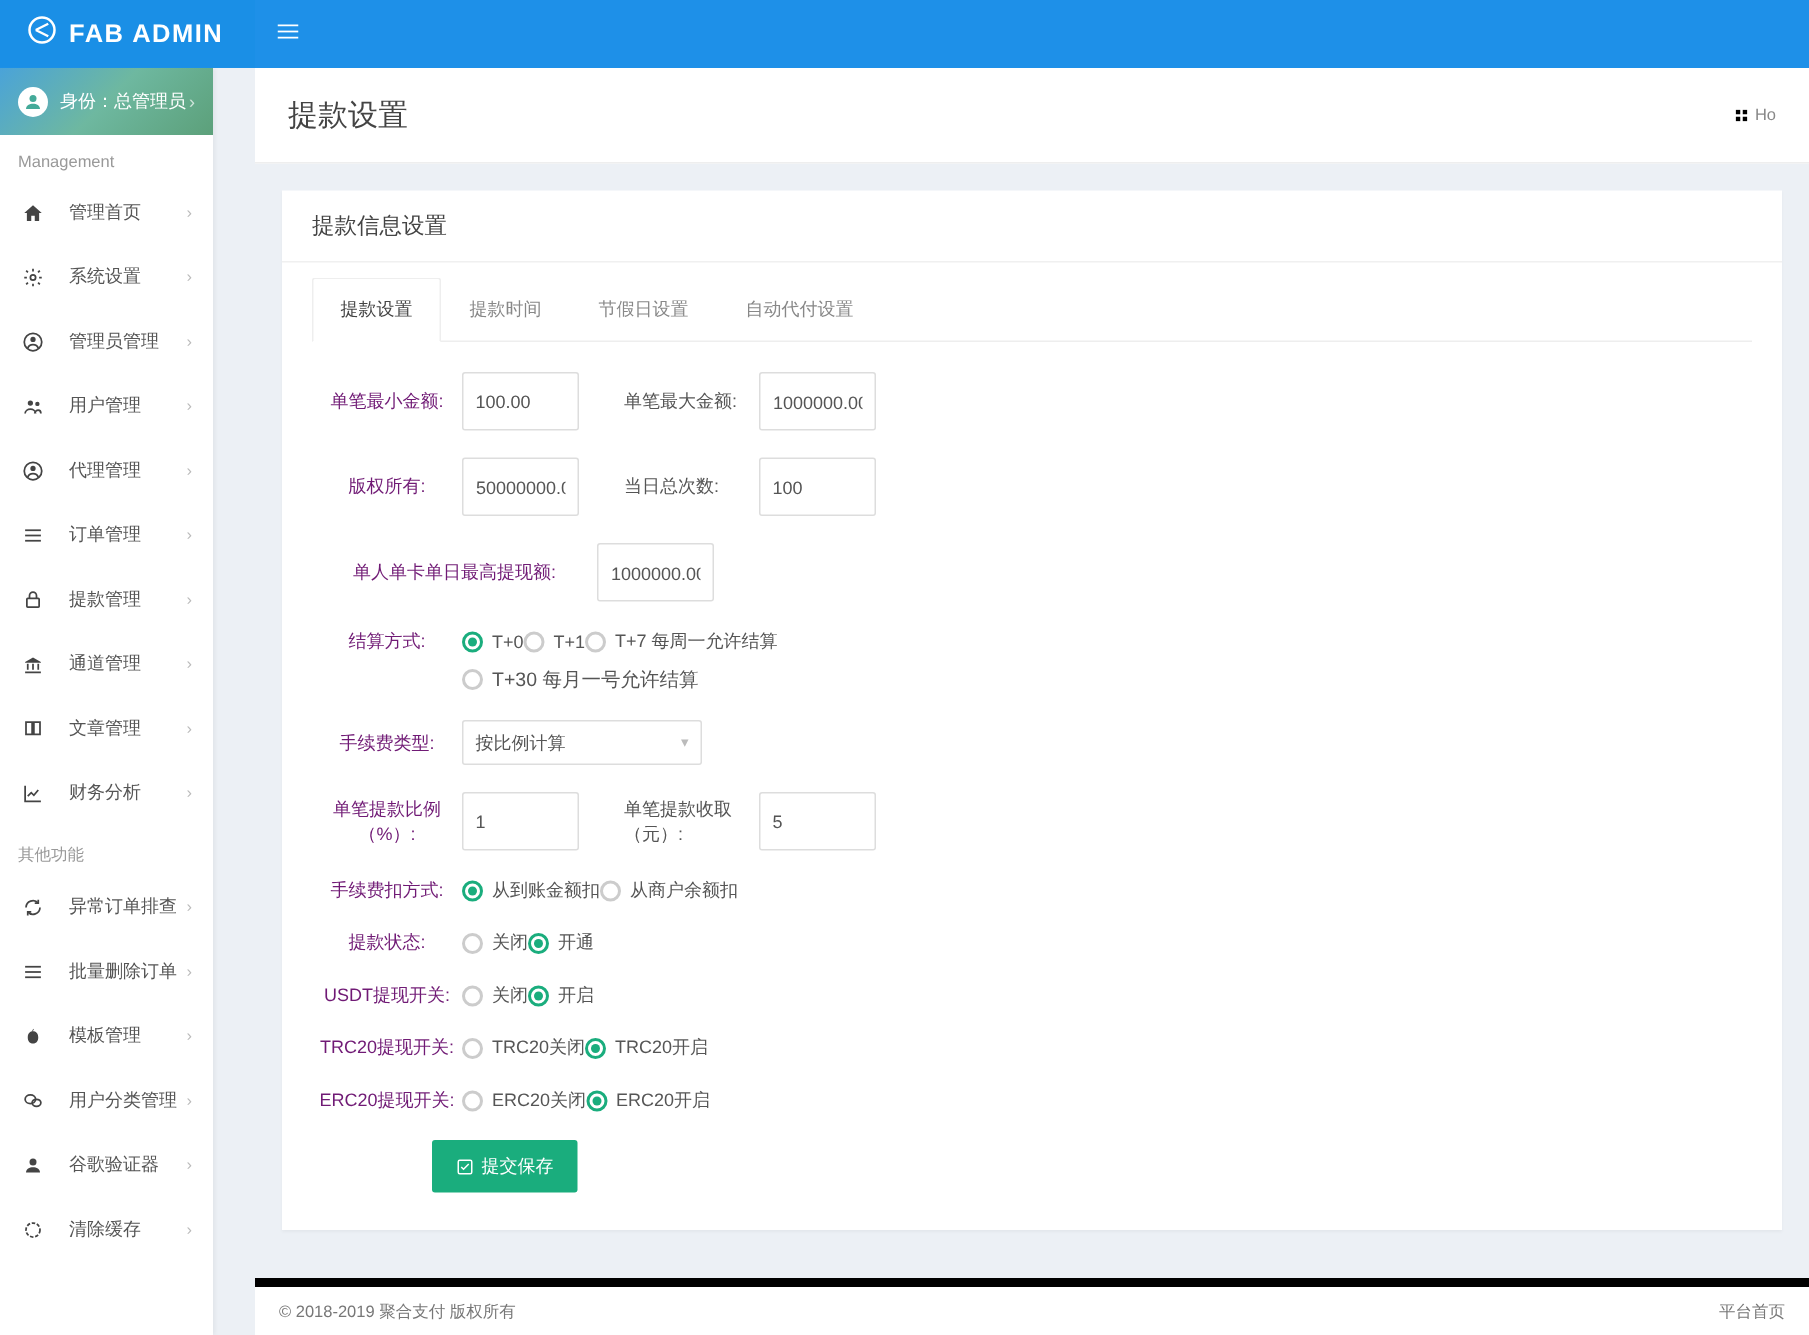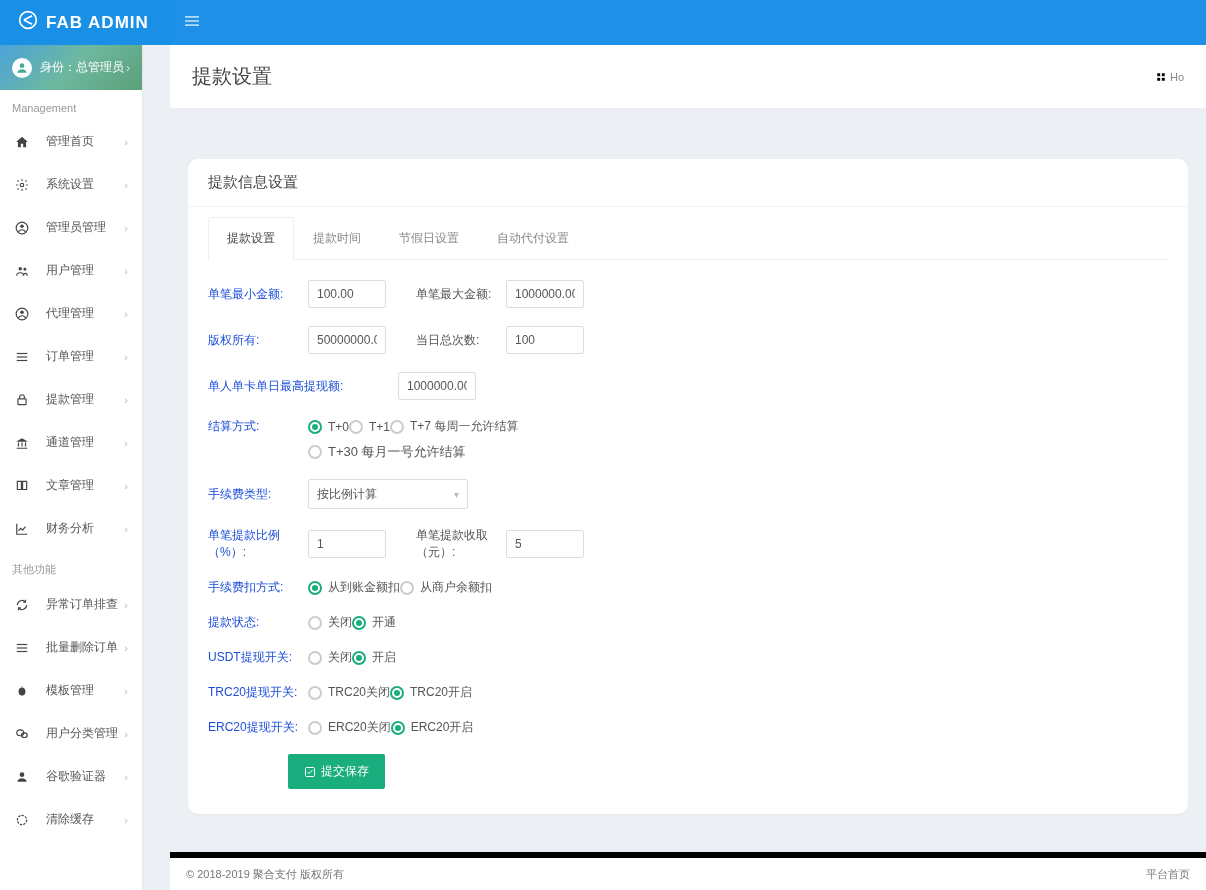--- a/index.html
+++ b/index.html
@@ -20,31 +20,31 @@
 .nav-item { display: flex; align-items: center; padding: 13px 14px; color: #555; font-size: 12px; cursor: pointer; }
 .nav-icon { width: 16px; margin-right: 16px; display: flex; align-items: center; justify-content: center; }
 .nav-icon svg { width: 14px; height: 14px; fill: #444; }
 .nav-chevron { margin-left: auto; color: #bbb; font-size: 11px; }
 .content-wrapper { margin-left: 170px; margin-top: 45px; min-height: calc(100vh - 45px); padding-bottom: 50px; }
 .content-header { background: #fff; padding: 18px 22px; display: flex; align-items: center; border-bottom: 1px solid #eee; }
 .content-header h1 { font-size: 20px; font-weight: 500; color: #444; }
 .breadcrumb { margin-left: auto; font-size: 11px; color: #888; display: flex; align-items: center; gap: 4px; }
 .breadcrumb svg { width: 10px; height: 10px; }
 .content-body { padding: 18px; }
-.panel { background: #fff; border-radius: 10px; box-shadow: 0 1px 2px rgba(0,0,0,0.04); margin-top: 32px; }
+.panel { background: #fff; border-radius: 0; box-shadow: 0 1px 2px rgba(0,0,0,0.04); }
 .panel-header { padding: 14px 20px; font-size: 15px; color: #444; border-bottom: 1px solid #f0f0f0; }
 .panel-body { padding: 0 20px 25px; }
 .tabs { display: flex; border-bottom: 1px solid #eee; margin-top: 10px; }
 .tab { padding: 12px 18px; font-size: 12px; color: #888; cursor: pointer; border: 1px solid transparent; margin-bottom: -1px; }
 .tab.active { color: #444; border: 1px solid #eee; border-bottom: 1px solid #fff; background: #fff; border-radius: 2px 2px 0 0; }
 .form-area { padding-top: 20px; }
 .form-row { display: flex; align-items: center; margin-bottom: 18px; font-size: 12px; flex-wrap: wrap; }
-.form-label { width: 100px; color: #1d4ed8; font-size: 12px; }
+.form-label { width: 100px; color: #701a75; font-size: 12px; text-align: center; }
 .form-label-2 { width: 90px; color: #555; margin-left: 30px; }
-.form-input { width: 78px; height: 28px; padding: 4px 8px; border: 1px solid #ddd; border-radius: 2px; font-size: 12px; color: #555; outline: none; }
+.form-input { width: 78px; height: 39px; padding: 4px 8px; border: 1px solid #ddd; border-radius: 2px; font-size: 12px; color: #555; outline: none; }
 .form-input-wide { width: 78px; }
 .form-select { width: 160px; height: 30px; border: 1px solid #ddd; border-radius: 2px; padding: 4px 8px; font-size: 12px; color: #555; background: #fff; display: flex; align-items: center; justify-content: space-between; cursor: pointer; gap: 32px; }
 .form-select-arrow { color: #bbb; font-size: 10px; }
 .radio-group { display: flex; align-items: center; flex-wrap: wrap; }
 .radio-item { display: flex; align-items: center; gap: 6px; cursor: pointer; color: #555; }
 .radio-circle { width: 14px; height: 14px; border-radius: 50%; border: 2px solid #ccc; display: flex; align-items: center; justify-content: center; }
 .radio-circle.checked { border-color: #1aad7d; }
 .radio-circle.checked::after { content: ''; width: 6px; height: 6px; border-radius: 50%; background: #1aad7d; }
 .settle-wrap { margin-left: 100px; margin-top: -10px; margin-bottom: 18px; }
 .submit-btn { background: #1aad7d; color: #fff; border: none; padding: 9px 16px; font-size: 12px; border-radius: 2px; cursor: pointer; display: inline-flex; align-items: center; gap: 5px; margin-left: 80px; }

